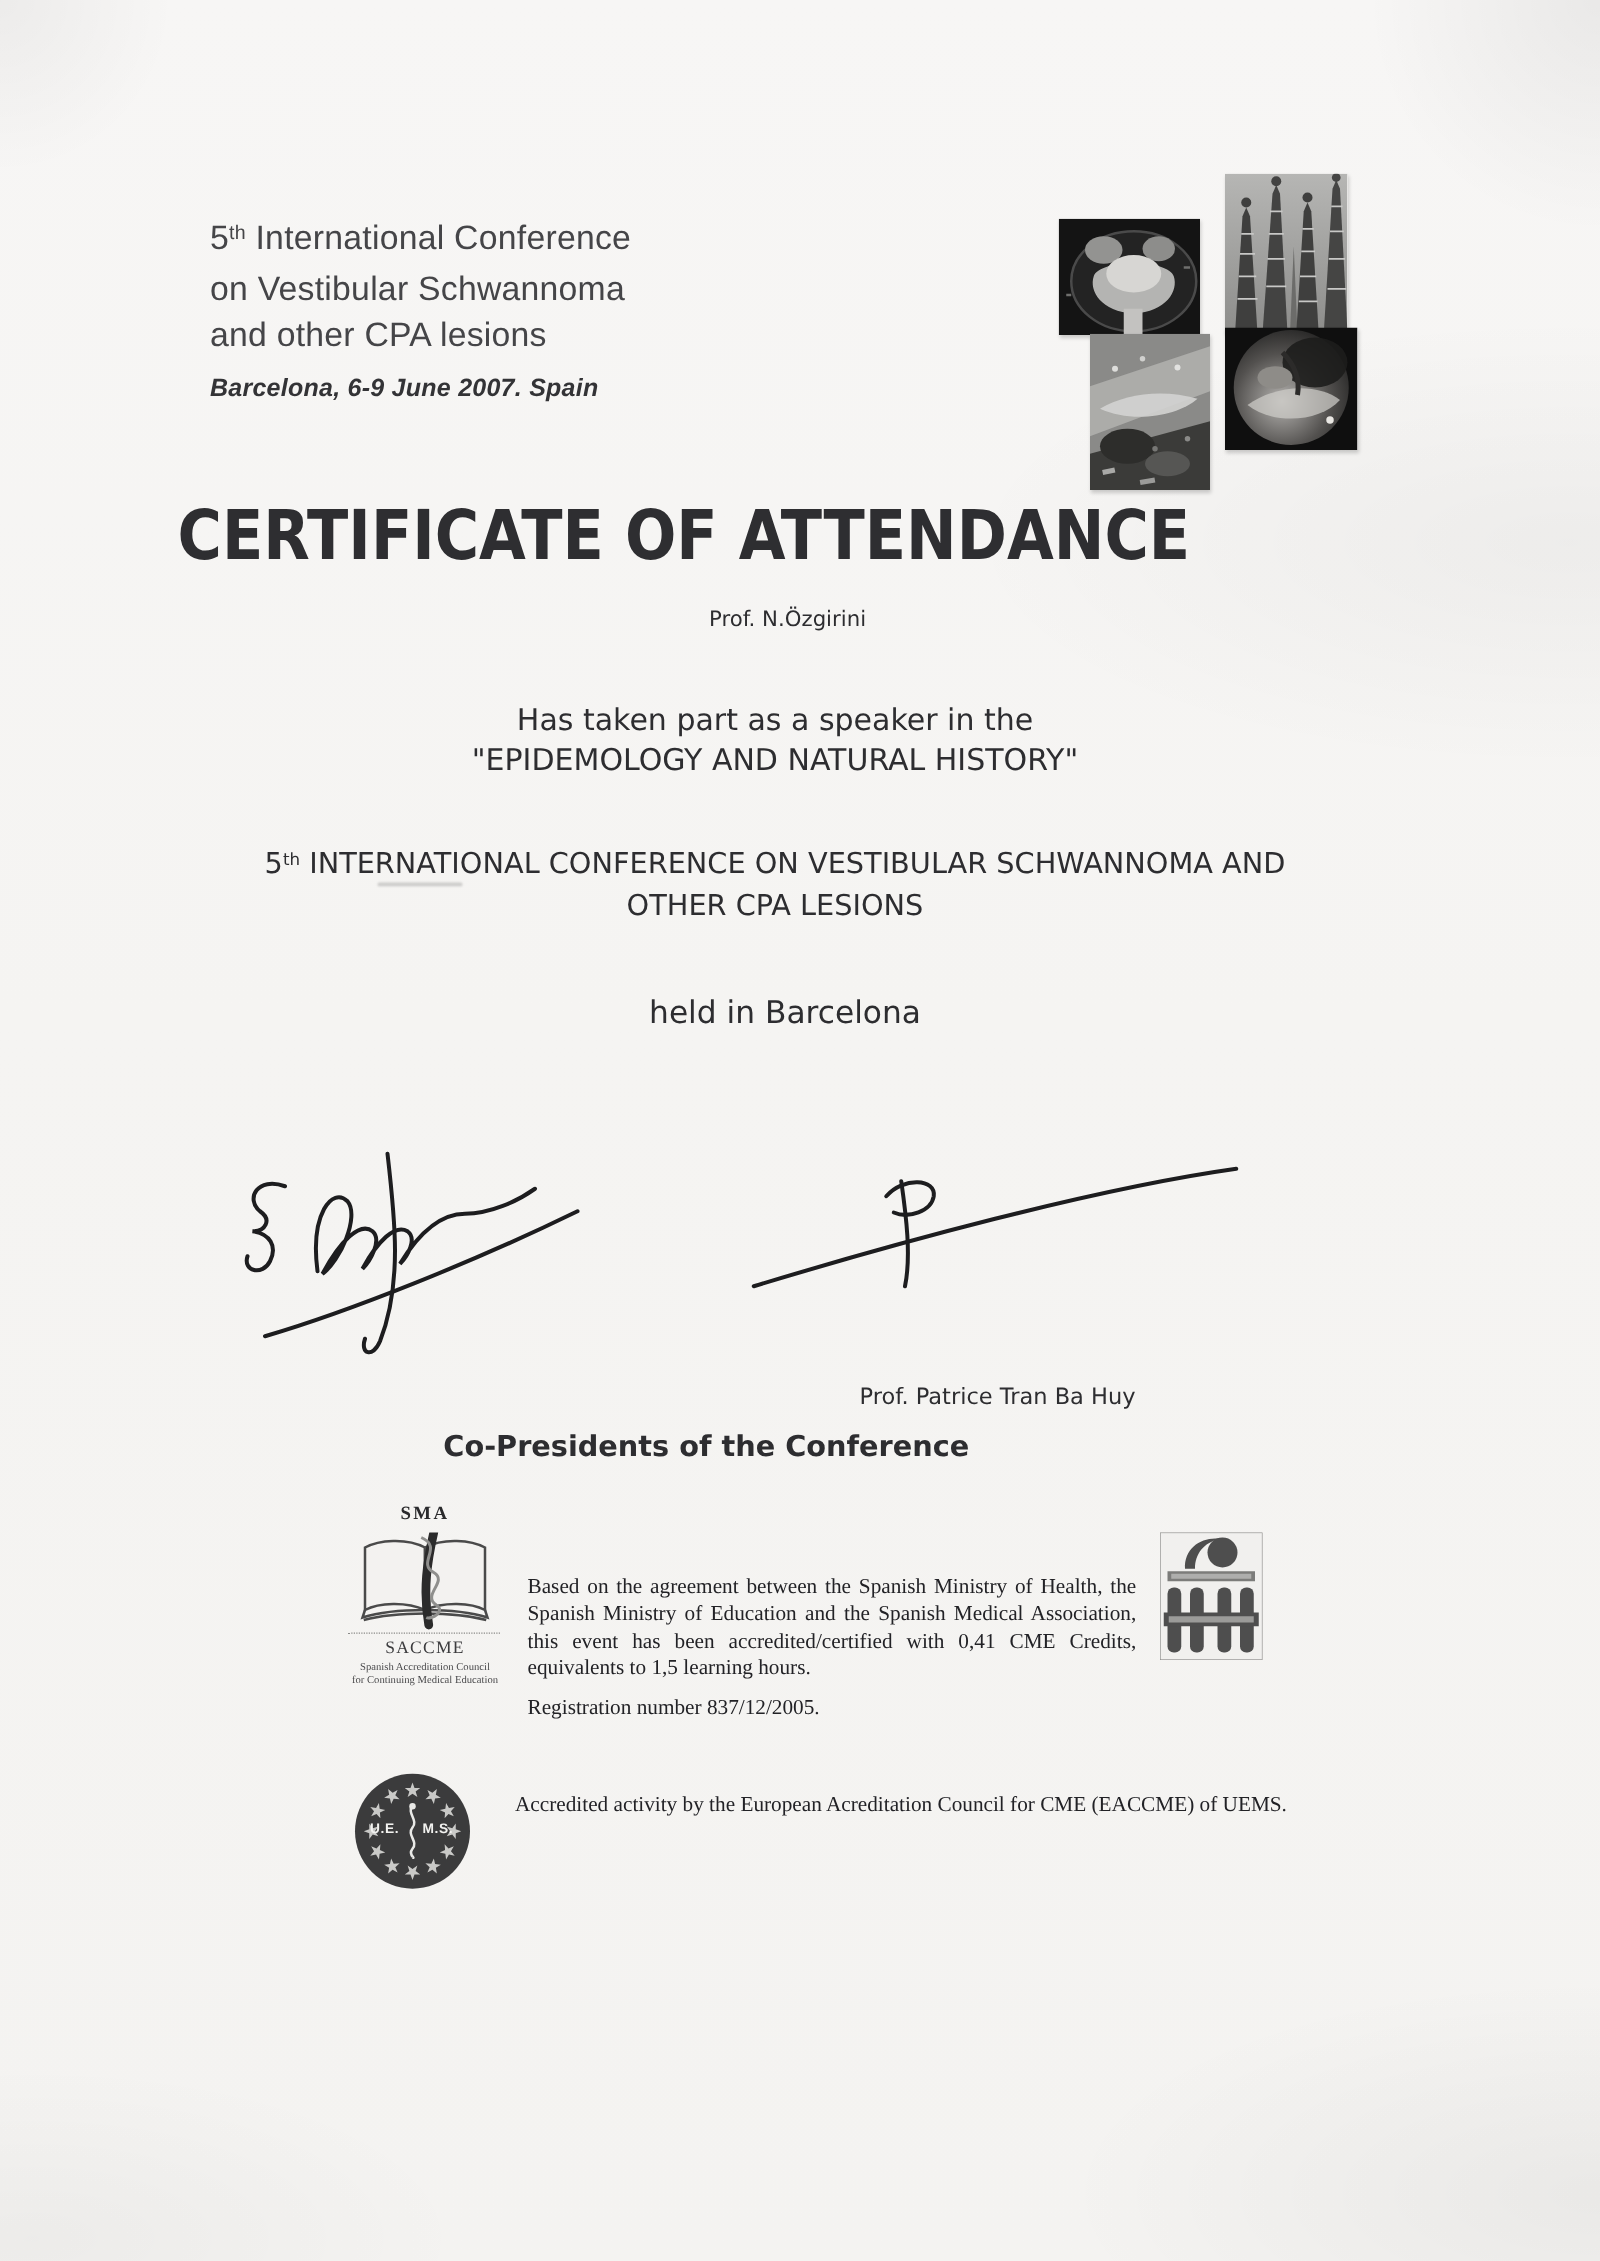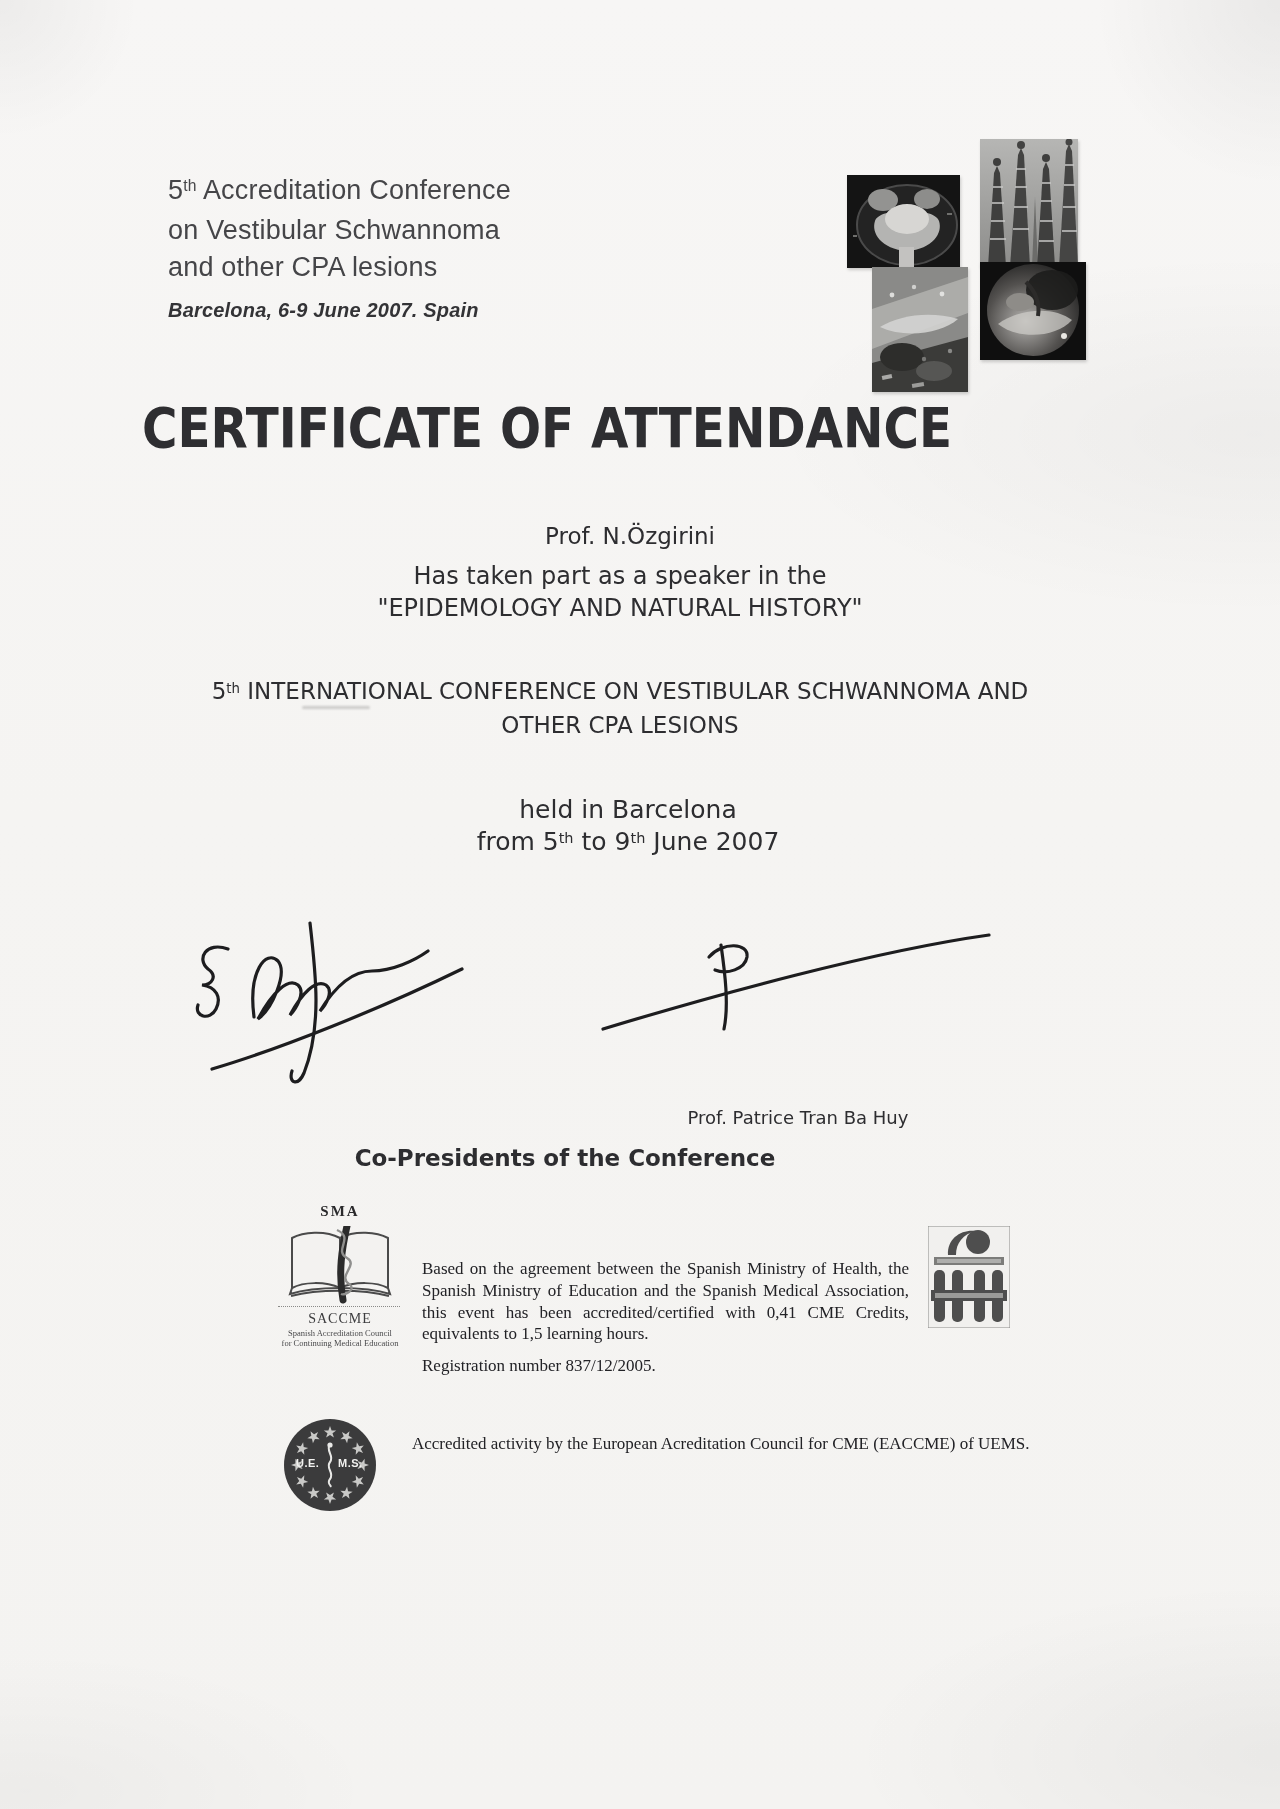--- a/index.html
+++ b/index.html
@@ -32,21 +32,21 @@
   .collage-img { position:absolute; box-shadow:1px 2px 3px rgba(0,0,0,0.18); }
   .collage-img svg { display:block; }
 
   .doc-title {
     left:142px; top:396px; white-space:nowrap;
     font-family:"DejaVu Sans", sans-serif; font-weight:bold;
     font-size:55px; color:#2e2e31; letter-spacing:0px;
     transform:scaleX(0.88); transform-origin:left center;
   }
 
-  .recipient { left:380px; top:523px; width:500px; font-size:23px; }
+  .recipient { left:380px; top:486px; width:500px; font-size:17px; }
   .stmt1 { left:120px; top:562px; width:1000px; font-size:24px; }
   .stmt2 { left:120px; top:594px; width:1000px; font-size:24px; }
   .conf1 { left:120px; top:678px; width:1000px; font-size:23px; }
   .conf2 { left:120px; top:712px; width:1000px; font-size:23px; }
   .held1 { left:128px; top:795px; width:1000px; font-size:25px; }
   .held2 { left:128px; top:827px; width:1000px; font-size:25px; }
 
   .sig { position:absolute; }
   .sig svg { display:block; }
 
@@ -68,21 +68,21 @@
   .uems-text.l { left:13px; } .uems-text.r { left:55px; }
 
   .scan-dash { left:302px; top:706px; width:68px; height:3px; background:rgba(60,60,60,0.22); filter:blur(1px); border-radius:2px; }
 </style>
 </head>
 <body>
 
 <div class="page">
 
   <div class="abs header-block sans">
-    <div class="h-line"><span>5</span><span class="sup1">th</span><span> Accreditation Conference</span></div>
+    <div class="h-line"><span>5</span><span class="sup1">th</span><span> International Conference</span></div>
     <div class="h-line">on Vestibular Schwannoma</div>
     <div class="h-line">and other CPA lesions</div>
     <div class="h-date">Barcelona, 6-9 June 2007. Spain</div>
   </div>
 
   <div class="collage-img" style="left:847px;top:175px;width:113px;height:93px;">
     <svg width="113" height="93" viewBox="0 0 113 93">
       <rect width="113" height="93" fill="#141414"></rect>
       <ellipse cx="60" cy="50" rx="50" ry="40" fill="#232323" stroke="#4a4a4a" stroke-width="2"></ellipse>
       <ellipse cx="36" cy="25" rx="15" ry="11" fill="#939391"></ellipse>
@@ -160,21 +160,20 @@
 
   <div class="abs wide ink center recipient">Prof. N.Özgirini</div>
   <div class="abs wide ink center stmt1">Has taken part as a speaker in the</div>
   <div class="abs wide ink center stmt2">"EPIDEMOLOGY AND NATURAL HISTORY"</div>
 
   <div class="abs wide ink center conf1"><span>5</span><span class="sup1">th</span><span> INTERNATIONAL CONFERENCE ON VESTIBULAR SCHWANNOMA AND</span></div>
   <div class="abs scan-dash"></div>
   <div class="abs wide ink center conf2">OTHER CPA LESIONS</div>
 
   <div class="abs wide ink center held1">held in Barcelona</div>
-  <div class="abs wide ink center held2"><span>from 5</span><span class="sup1">th</span><span> to 9</span><span class="sup1">th</span><span>  June 2007</span></div>
 
   <div class="sig" style="left:190px;top:915px;">
     <svg width="330" height="170" viewBox="0 0 330 170" fill="none" stroke="#1d1d1f" stroke-width="3.2" stroke-linecap="round">
       <path d="M38,34 C16,26 6,44 18,54 C28,61 22,70 12,70 C26,72 32,82 26,94 C20,106 4,102 8,90"></path>
       <path d="M64,102 C58,56 76,34 88,46 C98,58 82,94 68,104 C82,78 98,62 108,70 C116,77 106,94 100,100 C112,78 126,64 136,70 C144,76 136,90 130,96 C146,70 164,56 182,56 C202,56 224,46 238,36"></path>
       <path d="M22,154 C90,134 190,94 272,54"></path>
       <path d="M120,8 C126,60 132,112 114,158 C108,172 98,168 102,156"></path>
     </svg>
   </div>
   <div class="sig" style="left:595px;top:925px;">

